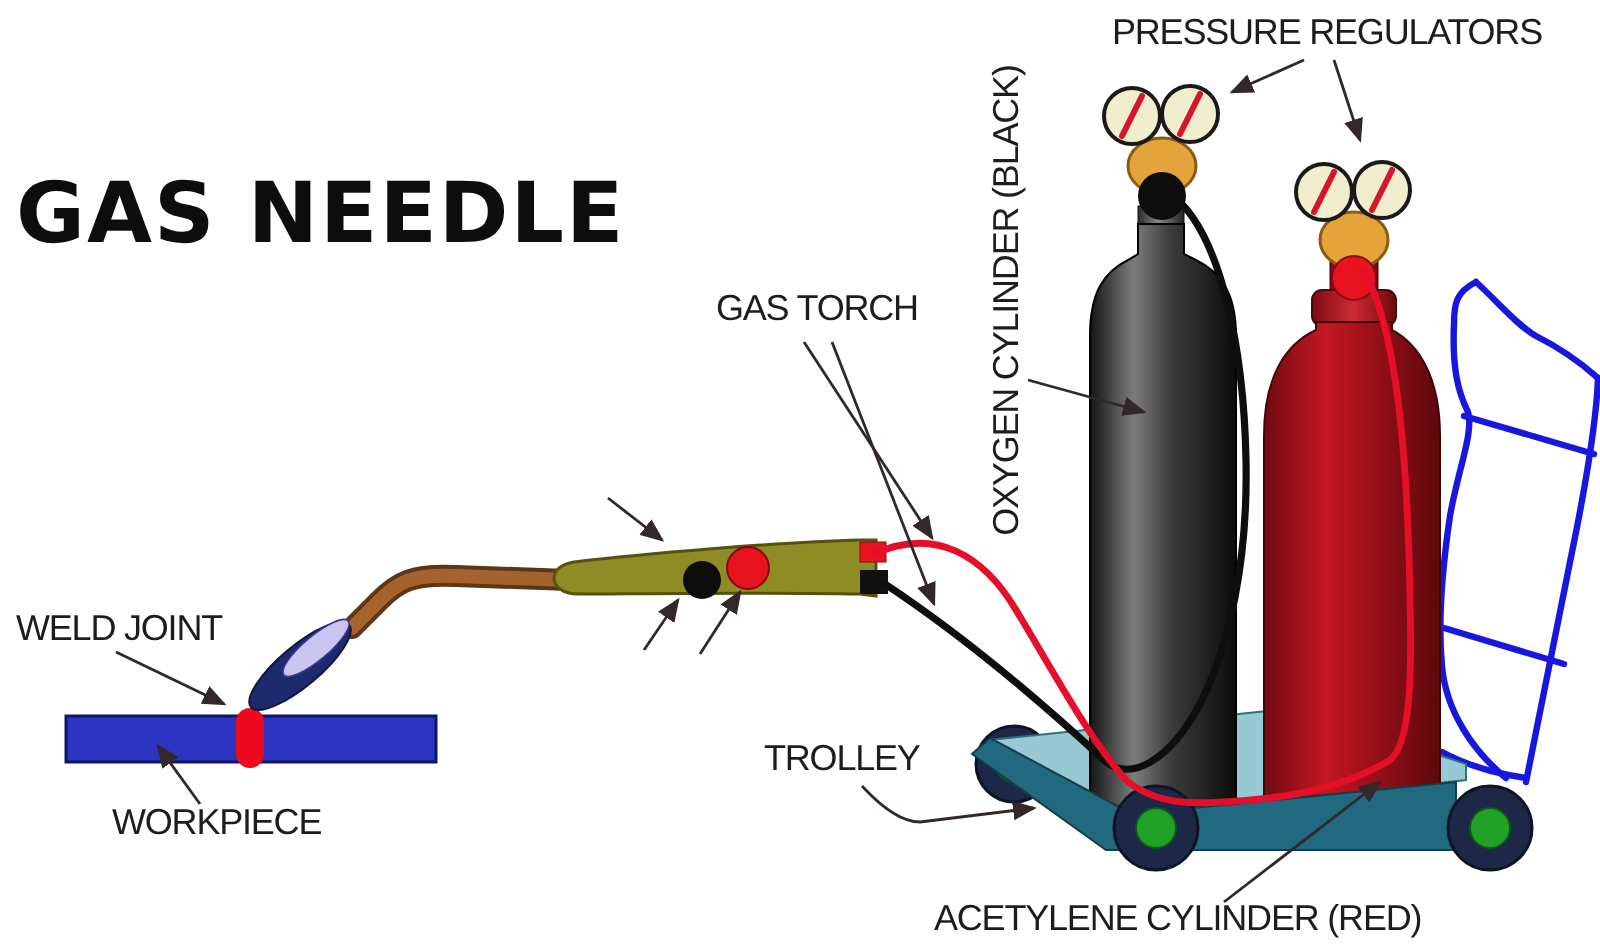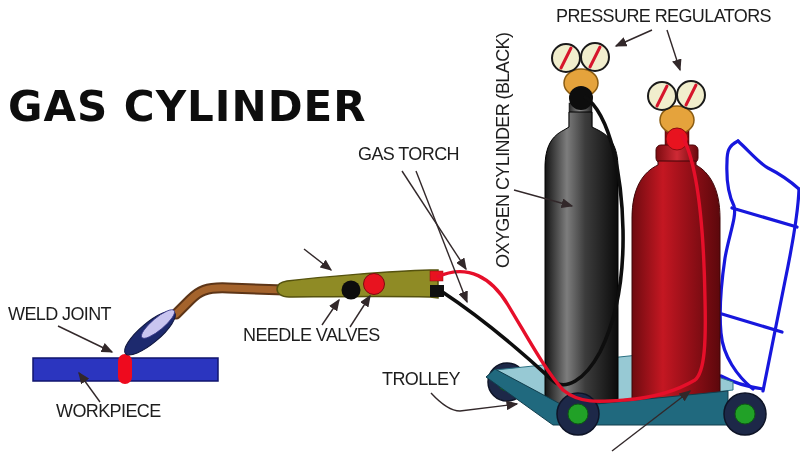--- a/index.html
+++ b/index.html
@@ -141,31 +141,31 @@
       <path d="M304,249 L331,270" marker-end="url(#ah)"></path>
       <path d="M322,325 L339,300" marker-end="url(#ah)"></path>
       <path d="M350,327 L370,296" marker-end="url(#ah)"></path>
       <path d="M58,326 L112,352" marker-end="url(#ah)"></path>
       <path d="M100,402 L79,373" marker-end="url(#ah)"></path>
       <path d="M431,393 C443,406 452,411 460,411 L517,404" marker-end="url(#ah)"></path>
       <path d="M612,451 L690,391" marker-end="url(#ah)"></path>
     </g>
   </svg>
 
-  <div class="title">GAS CYLINDER</div>
+  <div class="title">GAS NEEDLE</div>
 
   <div class="lbl" style="left:556px;top:7px;">PRESSURE REGULATORS</div>
 
   <div class="lbl" style="left:358px;top:145px;">GAS TORCH</div>
 
 
-  <div class="lbl" style="left:243px;top:326px;">NEEDLE VALVES</div>
 
   <div class="lbl" style="left:56px;top:402px;">WORKPIECE</div>
 
   <div class="lbl" style="left:8px;top:305px;">WELD JOINT</div>
 
   <div class="lbl" style="left:382px;top:370px;text-align:right;">TROLLEY</div>
 
+  <div class="lbl" style="left:467px;top:450px;">ACETYLENE CYLINDER (RED)</div>
 
   <div class="lbl vlbl">OXYGEN CYLINDER (BLACK)</div>
 
 </div>
 
 </body></html>

